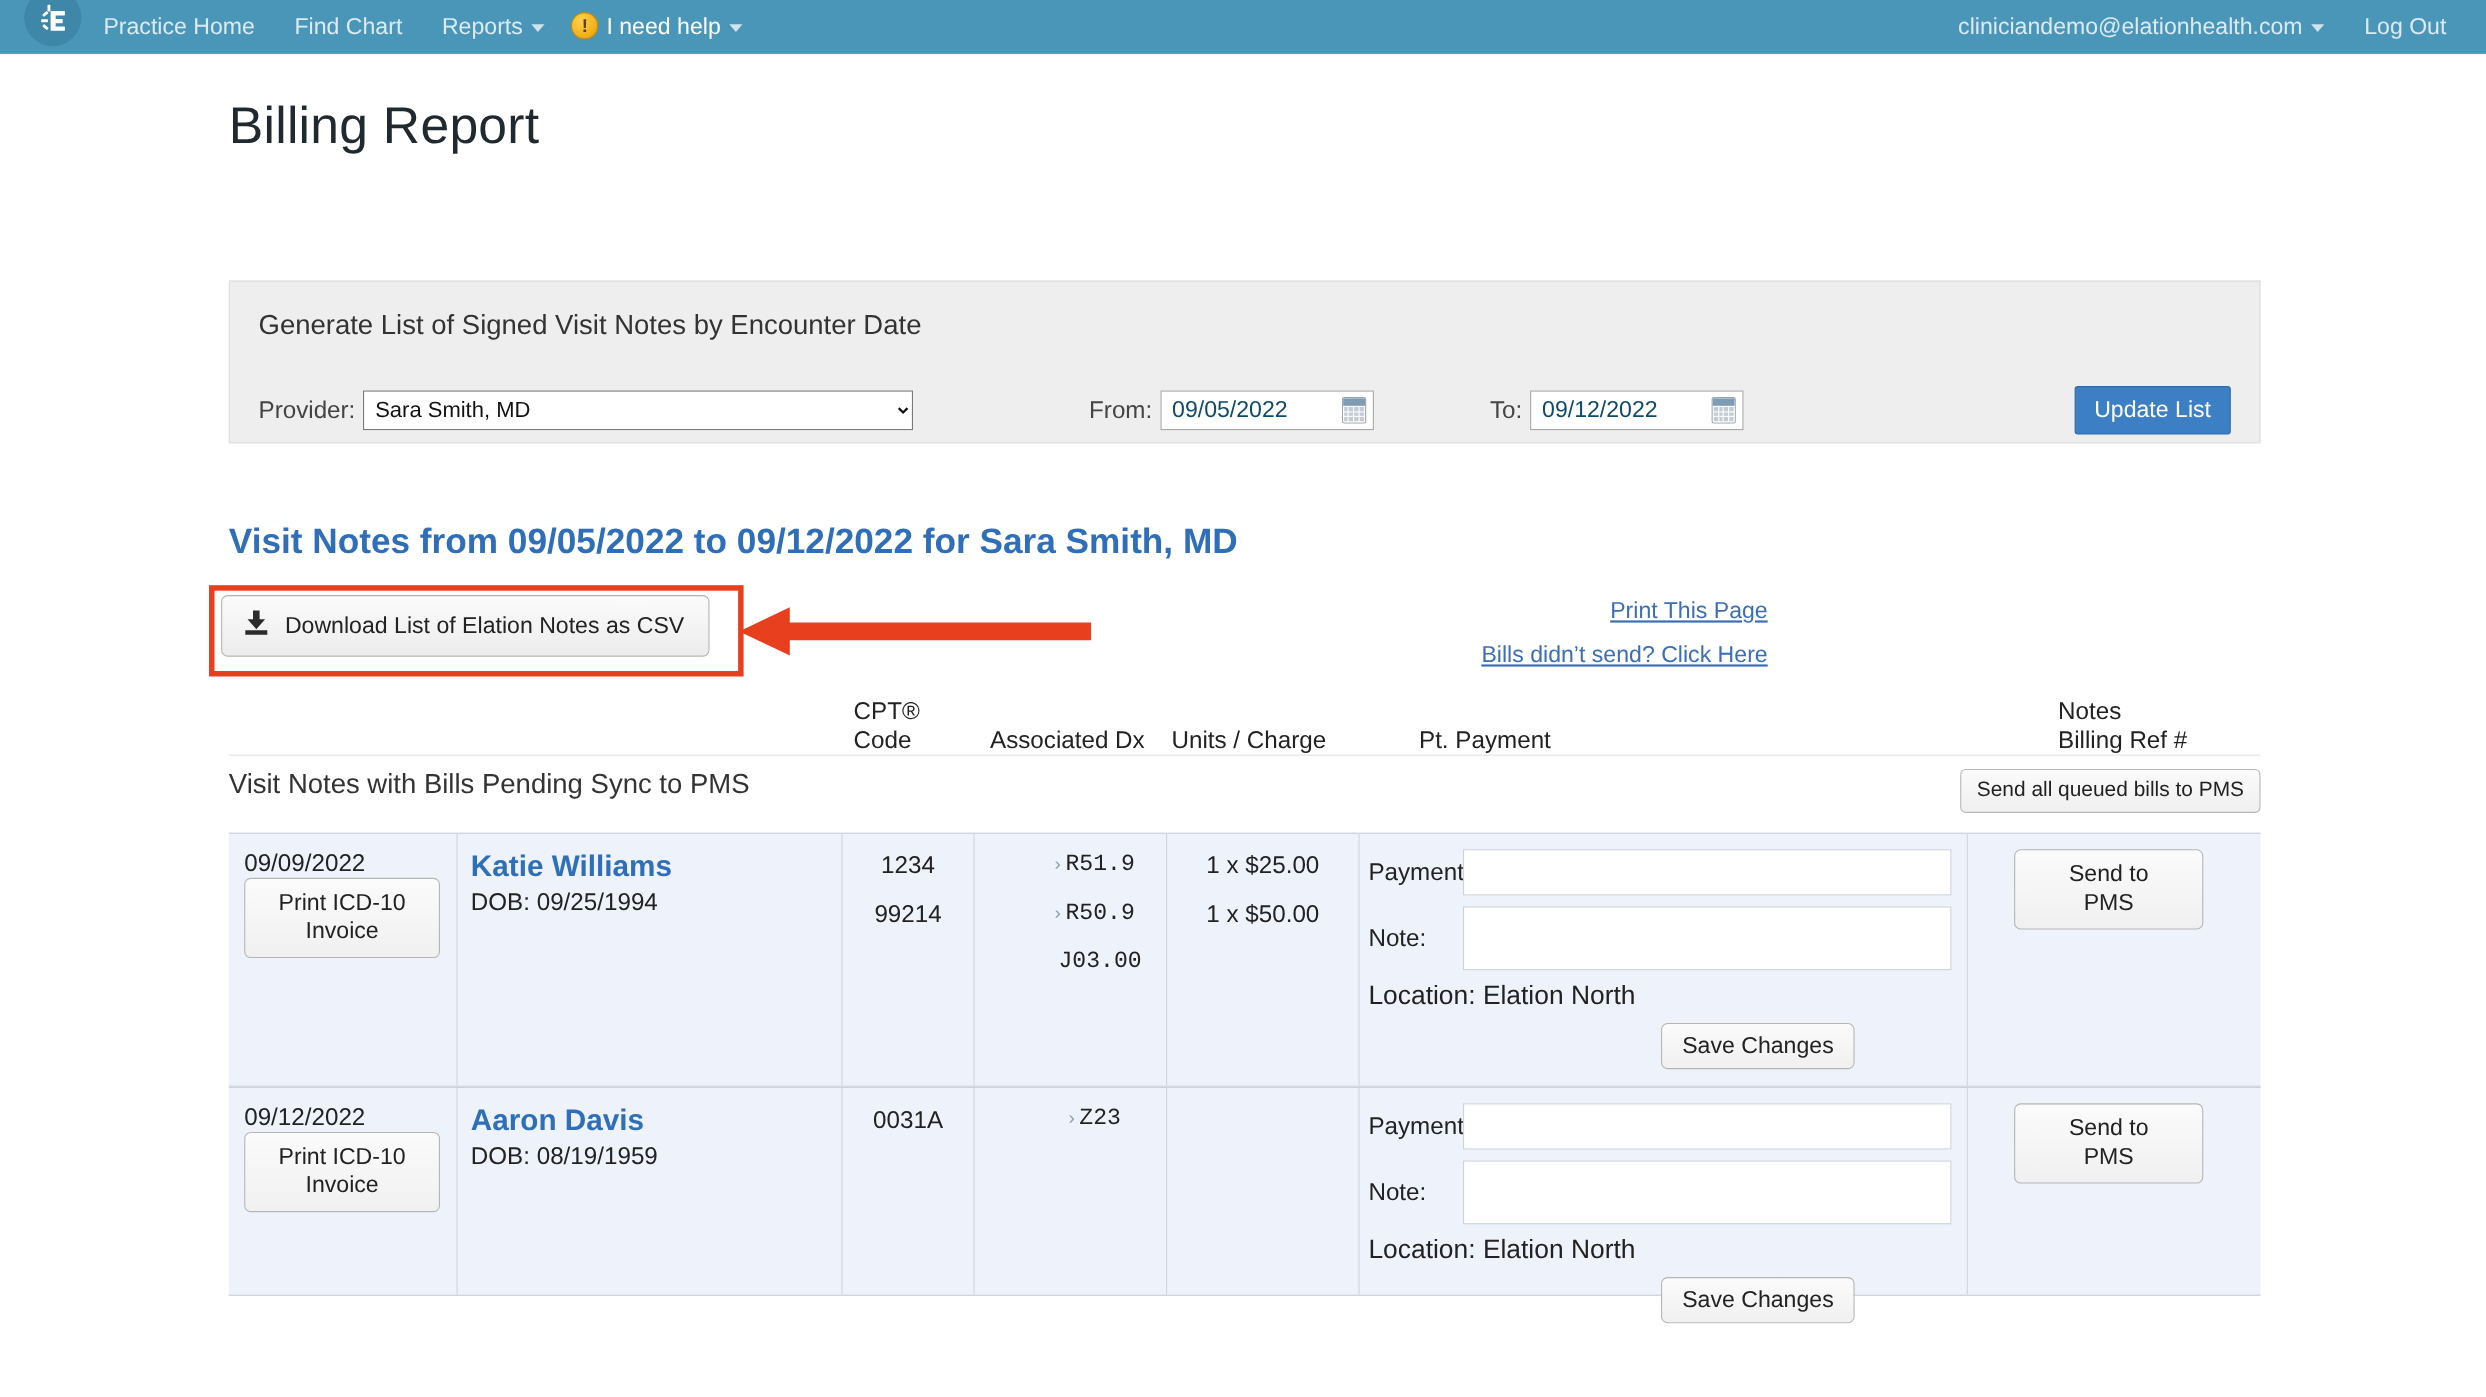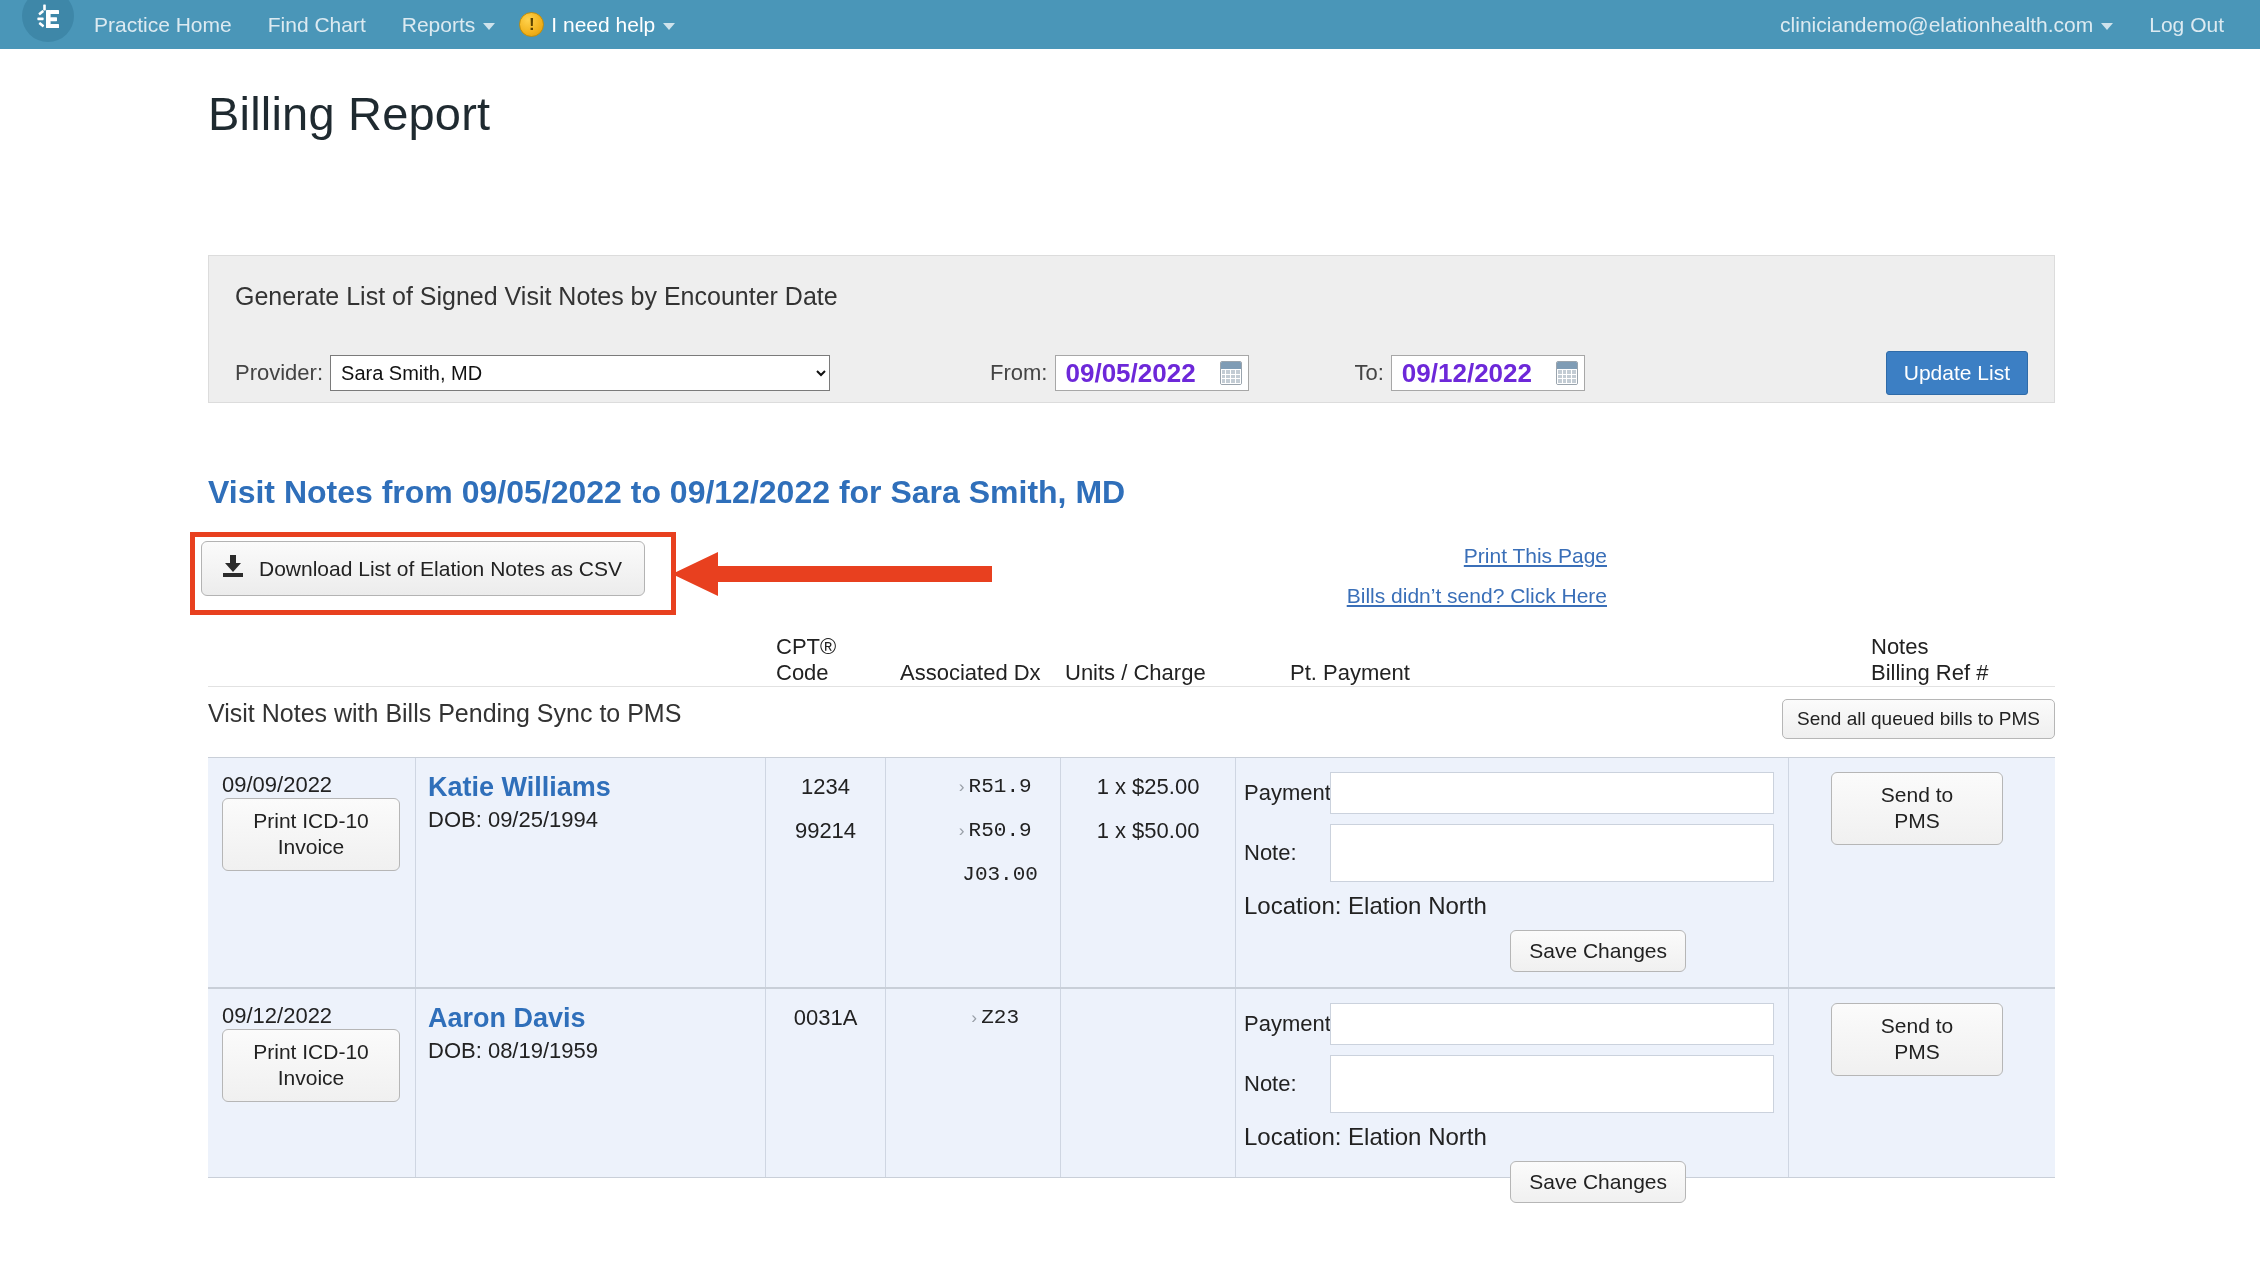--- a/index.html
+++ b/index.html
@@ -81,22 +81,22 @@
     width:500px; height:36px; font-size:20px; font-family:"Liberation Sans", sans-serif;
     padding:2px 6px; border:1px solid #7a7a7a; background:#fff; color:#111;
   }
   .from-group{ margin-left:160px; display:flex; align-items:center; }
   .to-group{ margin-left:106px; display:flex; align-items:center; }
   .date-box{
     display:flex; align-items:center; background:#fff;
     border:1px solid #a7a7a7; height:36px; padding:0 6px 0 8px;
   }
   .date-box input{
-    border:0; outline:0; font-size:26px; font-weight:bold;
-    font-family:"Liberation Sans", sans-serif; width:150px; color:#6d28d9;
+    border:0; outline:0; font-size:21px; font-weight:normal;
+    font-family:"Liberation Sans", sans-serif; width:150px; color:#0c4a6e;
     background:transparent;
   }
   .cal-icon{
     width:22px;height:24px; margin-left:6px; flex:0 0 auto;
     border:1px solid #9aa4ad; background:#ffffff; border-radius:2px;
     display:flex; flex-direction:column; overflow:hidden;
   }
   .cal-icon .cal-top{ height:7px; background:#7f9cb5; }
   .cal-icon .cal-grid{
     flex:1; display:grid; grid-template-columns:repeat(4,1fr); grid-template-rows:repeat(3,1fr);

